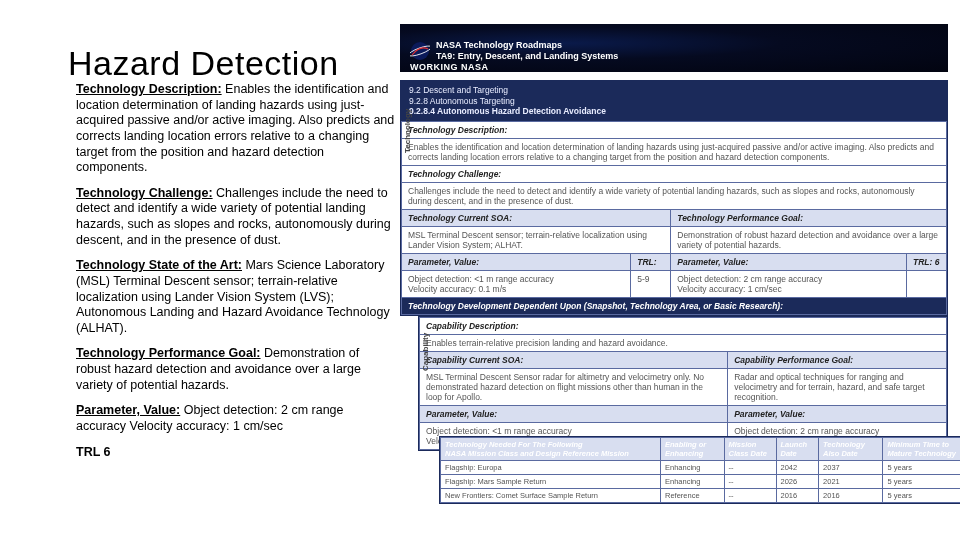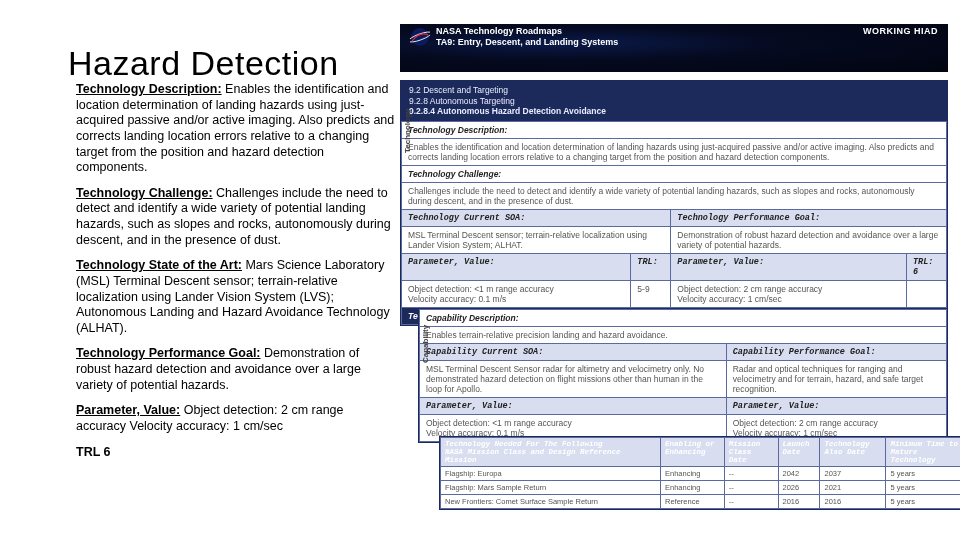--- a/index.html
+++ b/index.html
@@ -7,37 +7,37 @@
   .slide { position: relative; width: 960px; height: 540px; }
   .title { position: absolute; left: 68px; top: 44px; font-size: 34px; font-weight: 400; letter-spacing: 0.5px; }
   .left-col { position: absolute; left: 76px; top: 82px; width: 320px; }
   .left-col p { font-size: 12.5px; line-height: 1.25; margin-bottom: 10px; }
   .left-col .runin { font-weight: 700; text-decoration: underline; }
   .left-col .bold { font-weight: 700; }
 
   .fig-header { position: absolute; left: 400px; top: 24px; width: 548px; height: 48px;
     background: radial-gradient(ellipse at 30% 40%, #0a1a4a 0%, #050a20 40%, #020410 100%);
     color: #fff; display: flex; justify-content: space-between; align-items: flex-start;
-    padding: 2px 10px; font-size: 9px; line-height: 1.2; }
+    padding: 16px 10px; font-size: 9px; line-height: 1.2; flex-direction: column; }
   .fig-header .hl { display: flex; gap: 6px; align-items: center; }
   .fig-header svg { flex: 0 0 auto; }
   .t-left { font-weight: 600; }
   .t-right { font-weight: 700; letter-spacing: 0.5px; }
 
   .snap { position: absolute; left: 400px; top: 80px; width: 548px; border: 1px solid #1b2a5a; background: #fff; font-size: 8.5px; color: #555; }
   .snap .sub { background: #1b2a5a; color: #e8ecff; padding: 4px 8px; line-height: 1.25; }
   .snap .sec-label { position: absolute; left: 2px; top: 72px; transform: rotate(-90deg); transform-origin: left top; font-size: 8px; color: #444; font-weight: 600; }
   .snap table { width: 100%; border-collapse: collapse; }
   .snap td, .snap th { border: 1px solid #5a6aa0; padding: 3px 6px; text-align: left; vertical-align: top; }
   .snap th { font-weight: 700; color: #222; font-style: italic; }
-  .snap .hdrrow th { background: #d8def0; font-style: italic; font-family: Liberation Mono, monospace; }
+  .snap .hdrrow th { background: #d8def0; font-style: italic; }
   .snap .bar { background: #1b2a5a; color: #fff; font-weight: 700; font-style: italic; padding: 3px 6px; }
   .faint { filter: blur(0.3px); }
 
-  .snap2 { top: 308px; left: 418px; width: 530px; }
+  .snap2 { top: 316px; left: 418px; width: 530px; }
   .snap2 .sec-label { top: 54px; }
   .snap3 { top: 436px; left: 418px; width: 530px; font-size: 7.5px; margin-left: 21px; }
   .snap3 th, .snap3 td { padding: 2px 4px; }
 </style>
 </head>
 <body>
 
 <div class="slide">
 
   <h1 class="title">Hazard Detection</h1>
@@ -56,21 +56,21 @@
       <svg width="20" height="20" viewBox="0 0 20 20">
           <circle cx="10" cy="10" r="9" fill="#0b1a5a"></circle>
           <ellipse cx="10" cy="10" rx="12" ry="3" fill="none" stroke="#fff" stroke-width="0.8" transform="rotate(-20 10 10)"></ellipse>
           <path d="M2 14 Q10 4 18 8" stroke="#e03030" stroke-width="1.2" fill="none"></path>
         </svg>
       <div>
         <div class="t-left">NASA Technology Roadmaps</div>
         <div class="t-left">TA9: Entry, Descent, and Landing Systems</div>
       </div>
     </div>
-    <div class="t-right">WORKING HIAD</div>
+    <div class="t-right">WORKING NASA</div>
   </div>
 
   <div class="snap faint">
     <div class="sub">
       <div>9.2 Descent and Targeting</div>
       <div>9.2.8 Autonomous Targeting</div>
       <div style="font-weight:700">9.2.8.4 Autonomous Hazard Detection Avoidance</div>
     </div>
     <div class="sec-label">Technology</div>
     <table>

